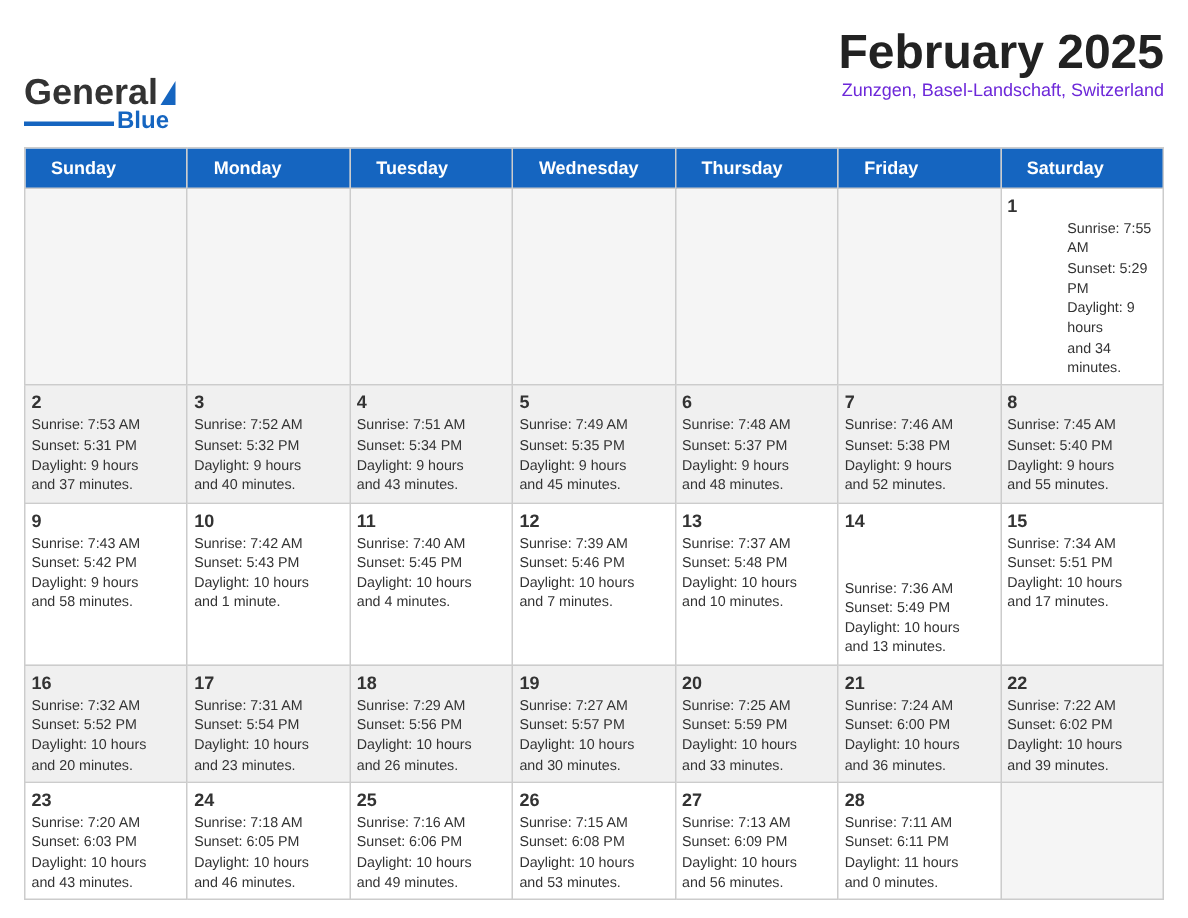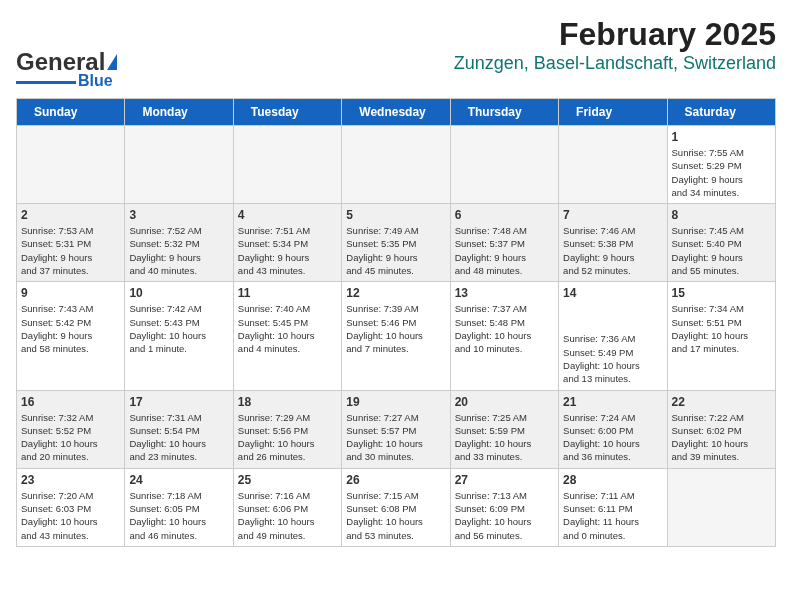--- a/index.html
+++ b/index.html
@@ -38,22 +38,22 @@
     }
     .title-block {
       text-align: right;
     }
     .month-year {
       font-size: 32px;
       font-weight: bold;
       color: #222;
     }
     .location {
-      font-size: 18px;
-      color: #0f766e;
+      font-size: 12px;
+      color: #6d28d9;
       text-align: right;
     }
     .calendar {
       width: 100%;
       border-collapse: collapse;
       border: 1px solid #ccc;
     }
     .calendar th {
       background: #1565c0;
       color: #fff;
@@ -125,21 +125,21 @@
   <tbody id="calendar-body">
   <tr>
         <td class="empty"></td>
         <td class="empty"></td>
         <td class="empty"></td>
         <td class="empty"></td>
         <td class="empty"></td>
         <td class="empty"></td>
         <td>
           <span class="day-num">1</span>
-          <div class="day-info" style="white-space: pre-line;">Sunrise: 7:55 AM
+          <div class="day-info" style="white-space: pre-line; margin-left: 40px;">Sunrise: 7:55 AM
 Sunset: 5:29 PM
 Daylight: 9 hours
 and 34 minutes.</div>
         </td>
       </tr>
       <tr class="row-shaded">
         <td>
           <span class="day-num">2</span>
           <div class="day-info" style="white-space: pre-line;">Sunrise: 7:53 AM
 Sunset: 5:31 PM

